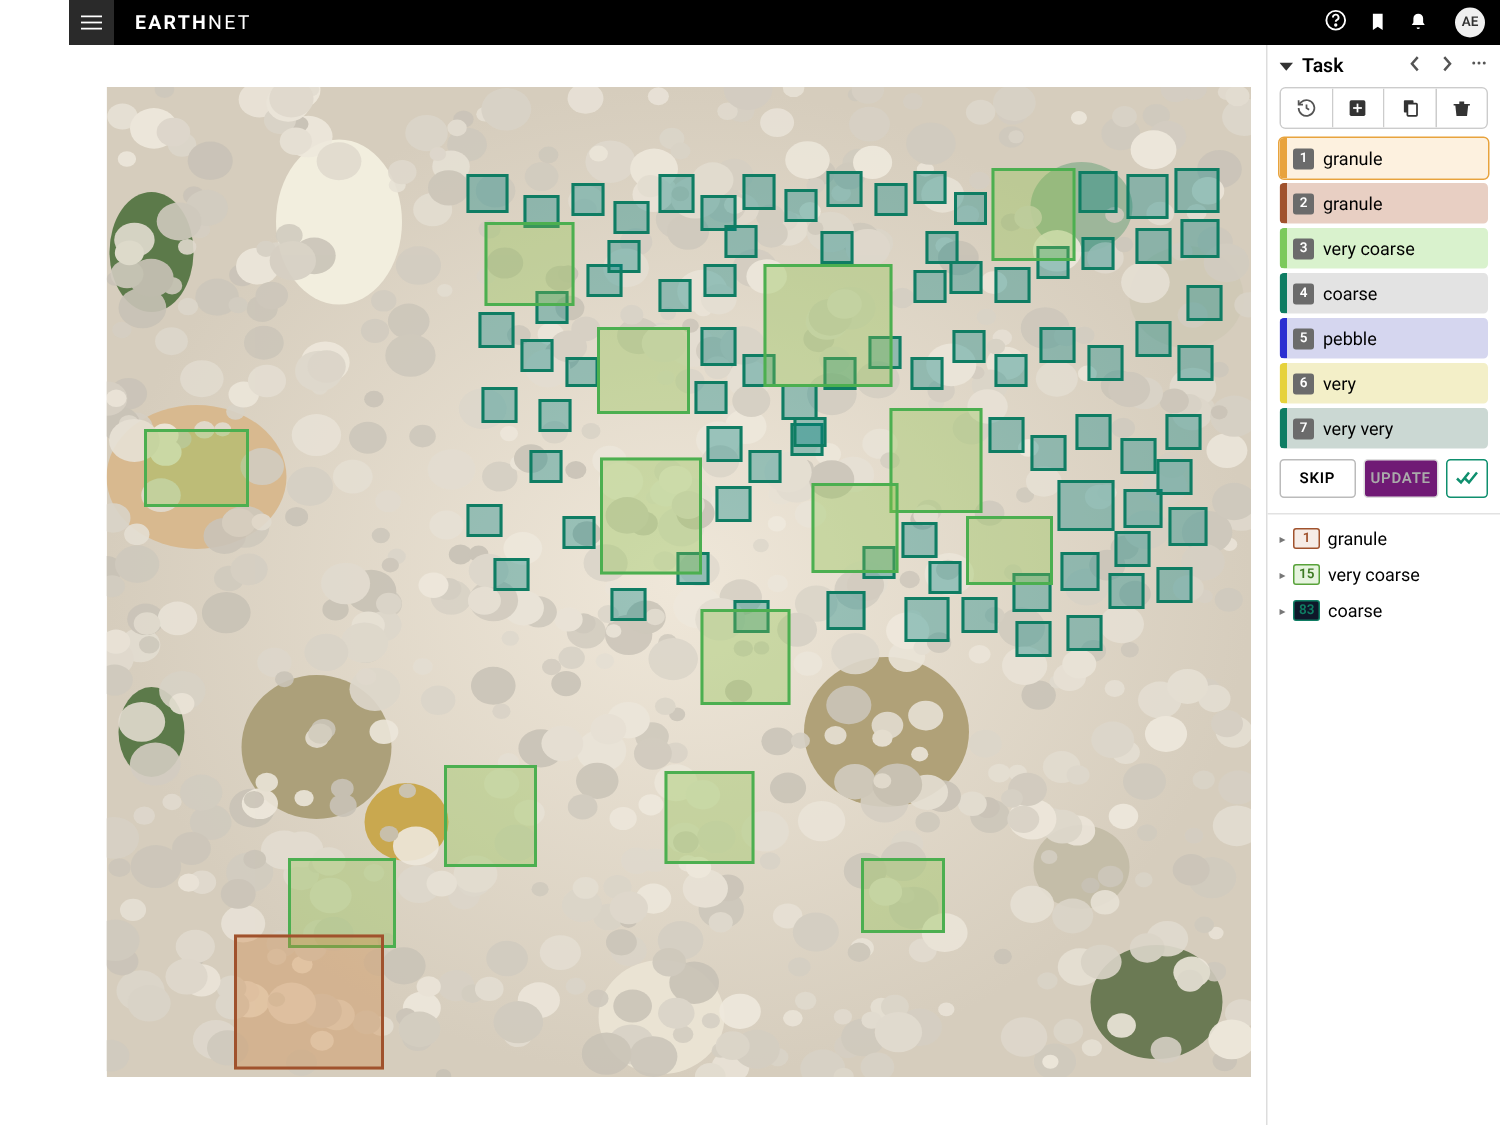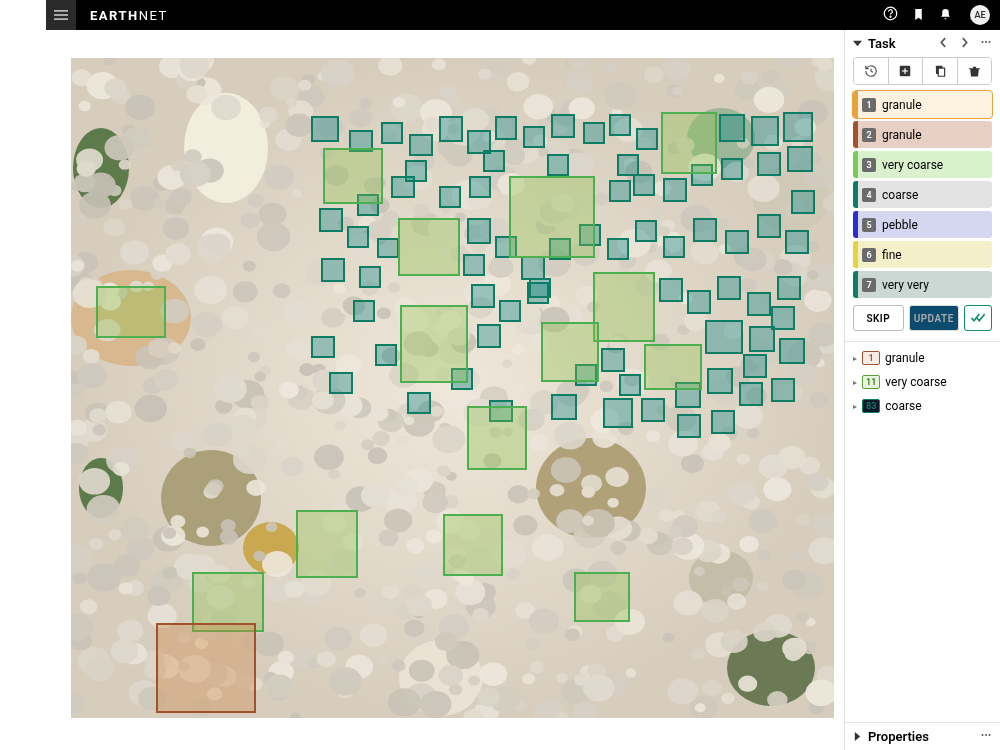--- a/index.html
+++ b/index.html
@@ -45,21 +45,21 @@
   .cls-pebble   { border-left-color: #e8a33d; background: #fdf1df; }
   .cls-granule  { border-left-color: #a0522d; background: #e8cfc3; }
   .cls-vcoarse  { border-left-color: #7cc95c; background: #d9f2cd; }
   .cls-coarse   { border-left-color: #0f7d63; background: #e3e3e3; }
   .cls-medium   { border-left-color: #2b2fd1; background: #d5d6ef; }
   .cls-fine     { border-left-color: #e6d23c; background: #f3efc8; }
   .cls-vfine    { border-left-color: #0f7d63; background: #cbd8d3; }
 
   .action-row { display: flex; gap: 5px; padding: 7px 8px 10px; }
   .btn { flex: 1; height: 26px; border: 1px solid #bbb; background: #fff; border-radius: 3px; font-size: 10px; font-weight: 600; letter-spacing: 0.5px; cursor: pointer; }
-  .btn.update { color: #aaa; background: #0c4a6e; border-color: #ddd; }
+  .btn.update { color: #aaa; background: #701a75; border-color: #ddd; }
   .btn.confirm { flex: 0 0 28px; border-color: #0f8f6e; color: #0f8f6e; display: flex; align-items: center; justify-content: center; }
 
   .divider { height: 1px; background: #e2e2e2; }
 
   .obj-list { padding: 4px 8px 8px; }
   .obj-item { display: flex; align-items: center; font-size: 12px; padding: 5px 0; gap: 5px; }
   .obj-item .caret2 { color: #777; font-size: 8px; }
   .obj-count { min-width: 18px; height: 14px; padding: 0 3px; border: 1px solid; border-radius: 2px; font-size: 9px; display: flex; align-items: center; justify-content: center; font-weight: 600; }
   .oc-gr { border-color: #a0522d; color: #a0522d; background: #f6ece6; }
   .oc-vc { border-color: #58a23a; color: #3c7a22; background: #e6f4de; }
@@ -910,21 +910,21 @@
           <div class="class-item cls-coarse">
             <span class="num">4</span>
             <span>coarse</span>
           </div>
           <div class="class-item cls-medium">
             <span class="num">5</span>
             <span>pebble</span>
           </div>
           <div class="class-item cls-fine">
             <span class="num">6</span>
-            <span>fine</span>
+            <span>very</span>
           </div>
           <div class="class-item cls-vfine">
             <span class="num">7</span>
             <span>very very</span>
           </div>
         </div>
 
       <div class="action-row">
         <button class="btn">SKIP</button>
         <button class="btn update">UPDATE</button>
@@ -940,43 +940,28 @@
 
 
       <div class="obj-list" id="obj-list">
           <div class="obj-item">
             <span class="caret2">▸</span>
             <span class="obj-count oc-gr">1</span>
             <span>granule</span>
           </div>
           <div class="obj-item">
             <span class="caret2">▸</span>
-            <span class="obj-count oc-vc">11</span>
+            <span class="obj-count oc-vc">15</span>
             <span>very coarse</span>
           </div>
           <div class="obj-item">
             <span class="caret2">▸</span>
             <span class="obj-count oc-co">83</span>
             <span>coarse</span>
           </div>
         </div>
 
       <div class="flexfill"></div>
 
-      <div class="sec-header props-header">
-        <span class="caret">
-            <svg width="9" height="9" viewBox="0 0 10 10" fill="#333">
-              <path d="M2 0l6 5-6 5z"></path>
-            </svg>
-          </span>
-        <span class="sec-title">Properties</span>
-        <div class="sec-header-icons">
-          <span><svg width="12" height="12" viewBox="0 0 24 24" fill="#555">
-                <circle cx="5" cy="12" r="2"></circle>
-                <circle cx="12" cy="12" r="2"></circle>
-                <circle cx="19" cy="12" r="2"></circle>
-              </svg></span>
-        </div>
-      </div>
 
     </div>
   </div>
 </div>
 
 </body></html>

